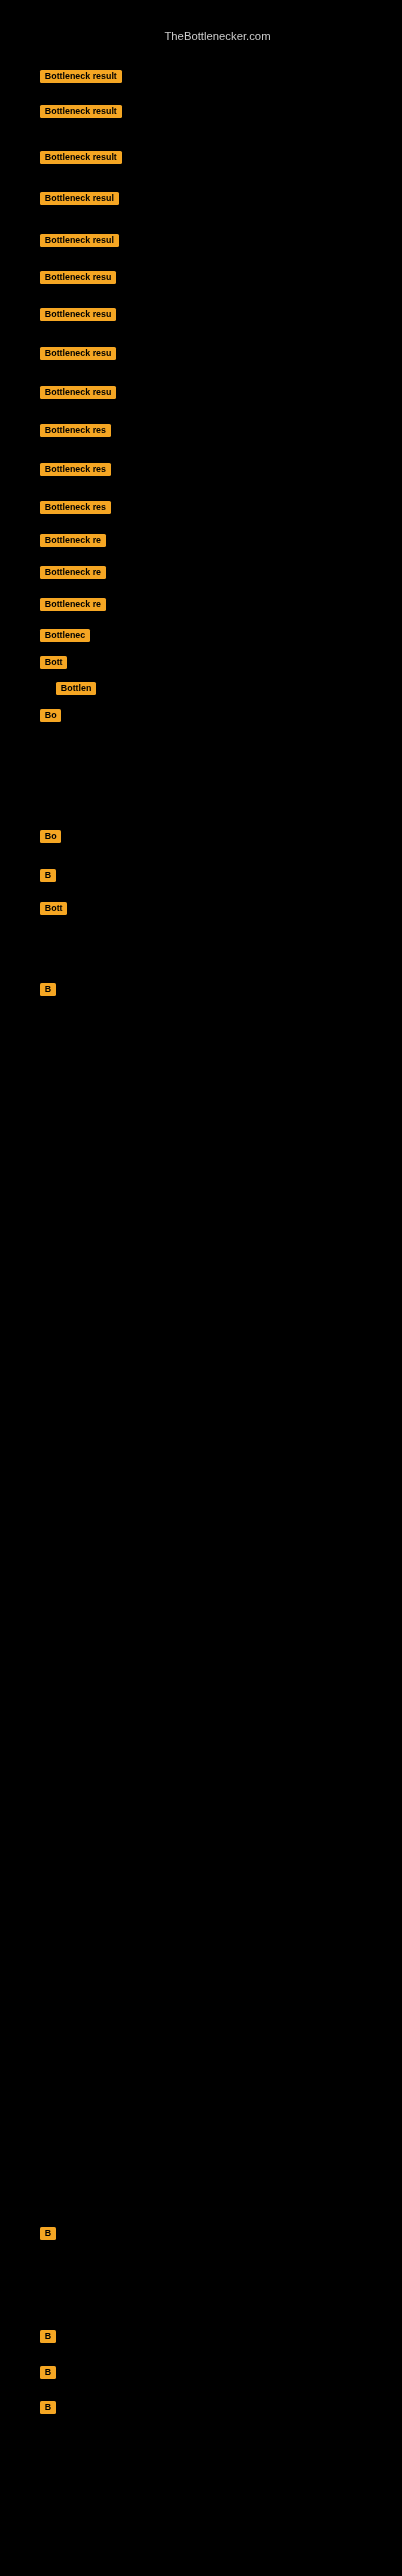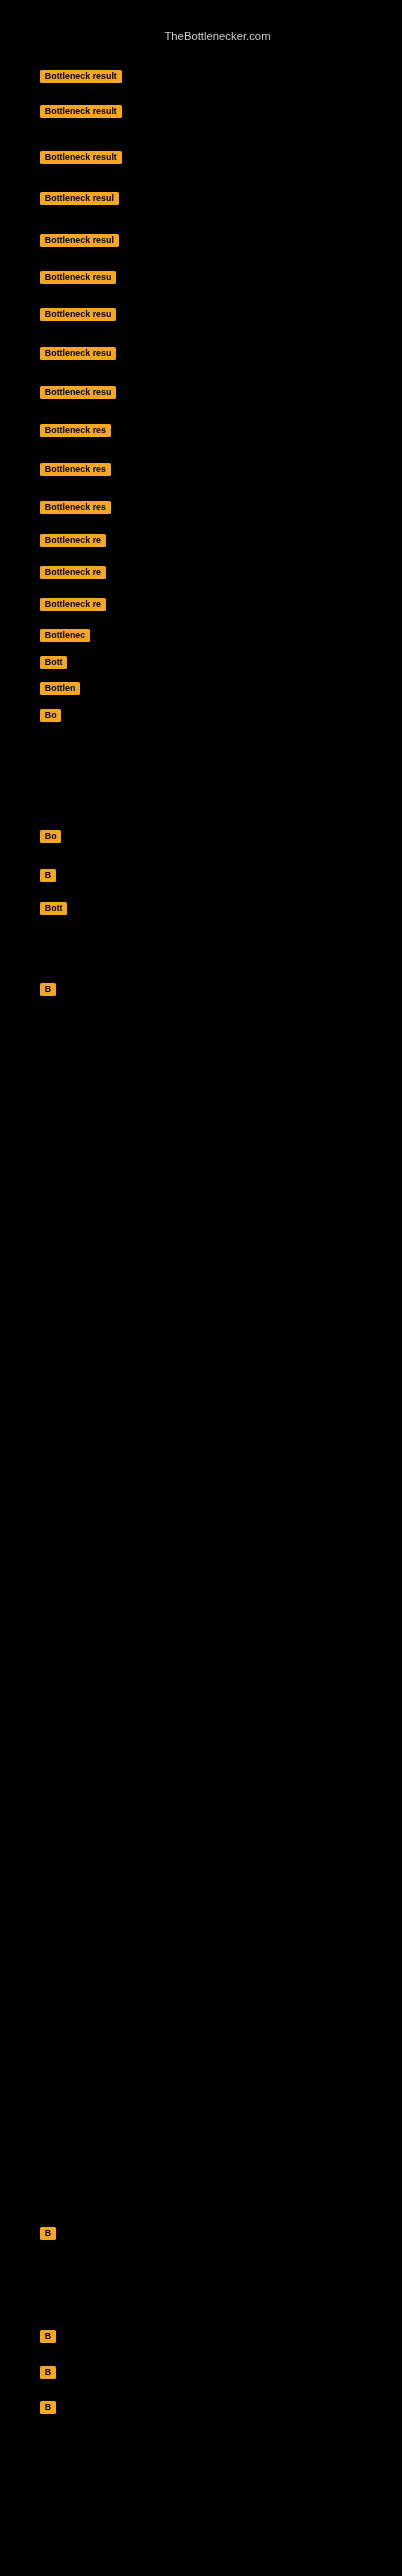--- a/index.html
+++ b/index.html
@@ -44,21 +44,21 @@
     <div style="position: absolute; top: 277px; left: 0px;"><span class="badge">Bottleneck resu</span></div>
     <div style="position: absolute; top: 316px; left: 0px;"><span class="badge">Bottleneck resu</span></div>
     <div style="position: absolute; top: 354px; left: 0px;"><span class="badge">Bottleneck res</span></div>
     <div style="position: absolute; top: 393px; left: 0px;"><span class="badge">Bottleneck res</span></div>
     <div style="position: absolute; top: 431px; left: 0px;"><span class="badge">Bottleneck res</span></div>
     <div style="position: absolute; top: 464px; left: 0px;"><span class="badge">Bottleneck re</span></div>
     <div style="position: absolute; top: 496px; left: 0px;"><span class="badge">Bottleneck re</span></div>
     <div style="position: absolute; top: 528px; left: 0px;"><span class="badge">Bottleneck re</span></div>
     <div style="position: absolute; top: 559px; left: 0px; text-decoration: underline;"><span class="badge">Bottlenec</span></div>
     <div style="position: absolute; top: 586px; left: 0px;"><span class="badge">Bott</span></div>
-    <div style="position: absolute; top: 612px; left: 0px; text-align: right;"><span class="badge">Bottlen</span></div>
+    <div style="position: absolute; top: 612px; left: 16px; text-align: right;"><span class="badge">Bottlen</span></div>
     <div style="position: absolute; top: 639px; left: 0px;"><span class="badge">Bo</span></div>
     <div style="position: absolute; top: 760px; left: 0px;"><span class="badge">Bo</span></div>
     <div style="position: absolute; top: 799px; left: 0px;"><span class="badge">B</span></div>
     <div style="position: absolute; top: 832px; left: 0px;"><span class="badge">Bott</span></div>
     <div style="position: absolute; top: 913px; left: 0px;"><span class="badge">B</span></div>
     <div style="position: absolute; top: 2157px; left: 0px;"><span class="badge">B</span></div>
     <div style="position: absolute; top: 2260px; left: 0px;"><span class="badge">B</span></div>
     <div style="position: absolute; top: 2296px; left: 0px;"><span class="badge">B</span></div>
     <div style="position: absolute; top: 2331px; left: 0px;"><span class="badge">B</span></div>
   </div>

